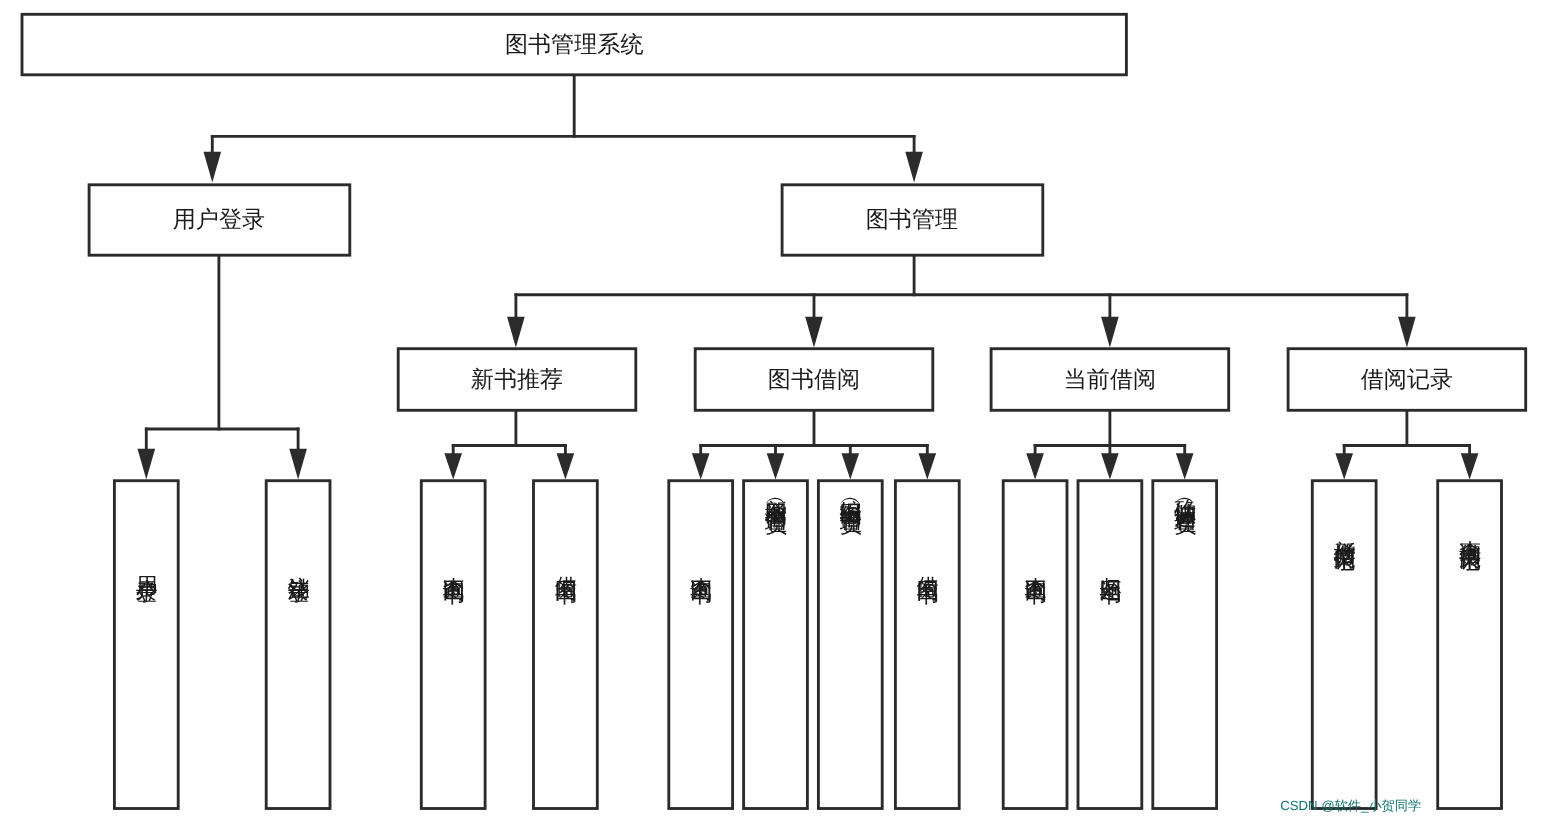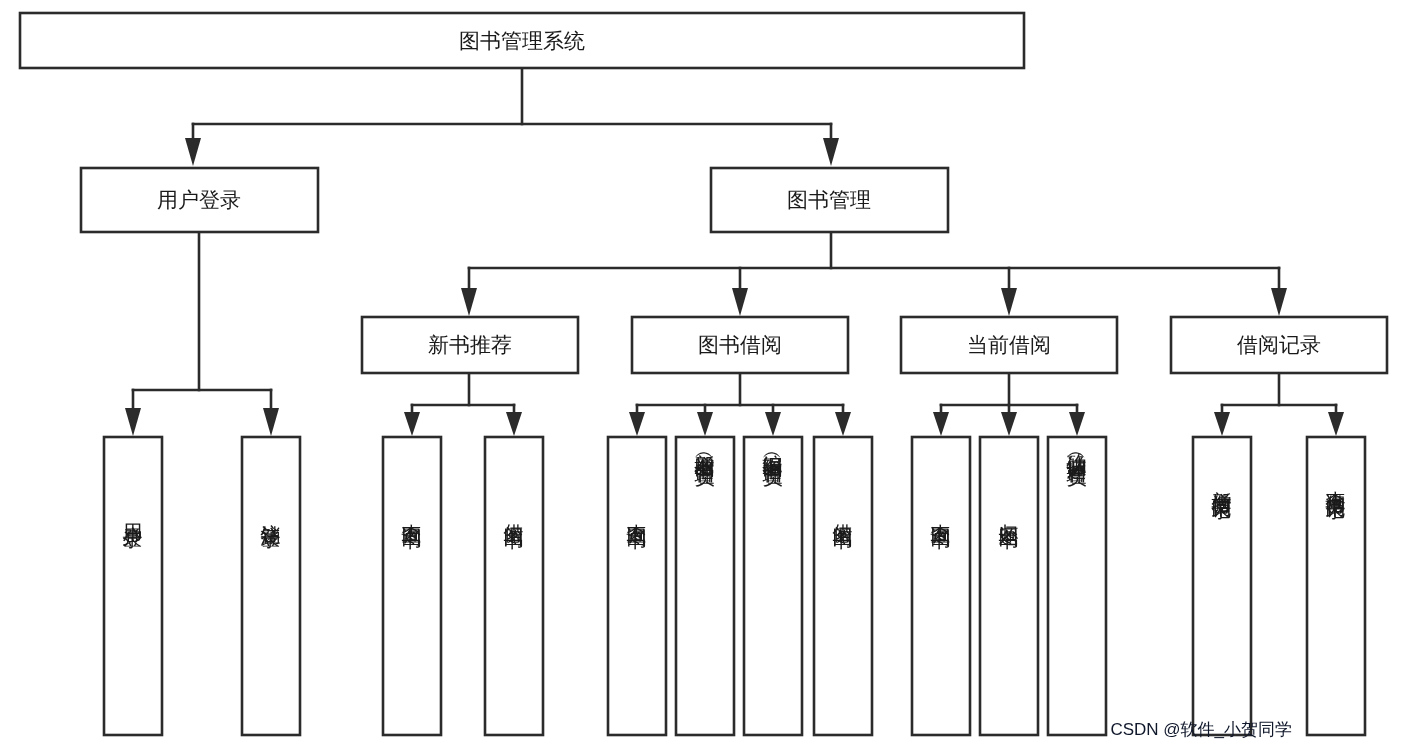--- a/index.html
+++ b/index.html
@@ -53,22 +53,22 @@
     writing-mode: vertical-rl;
     text-orientation: upright;
     letter-spacing: 2px;
     dominant-baseline: auto;
   }
   .watermark {
     position: absolute;
     right: 8px;
     bottom: 6px;
     font-family: "Liberation Sans", "DejaVu Sans", sans-serif;
-    font-size: 17px;
-    color: #0f172a;
+    font-size: 12px;
+    color: #0f766e;
     white-space: nowrap;
     user-select: none;
   }
 </style>
 </head>
 <body>
 
 <div id="diagram-root">
 
   <svg id="flow" viewBox="0 0 1405 747" xmlns="http://www.w3.org/2000/svg">

